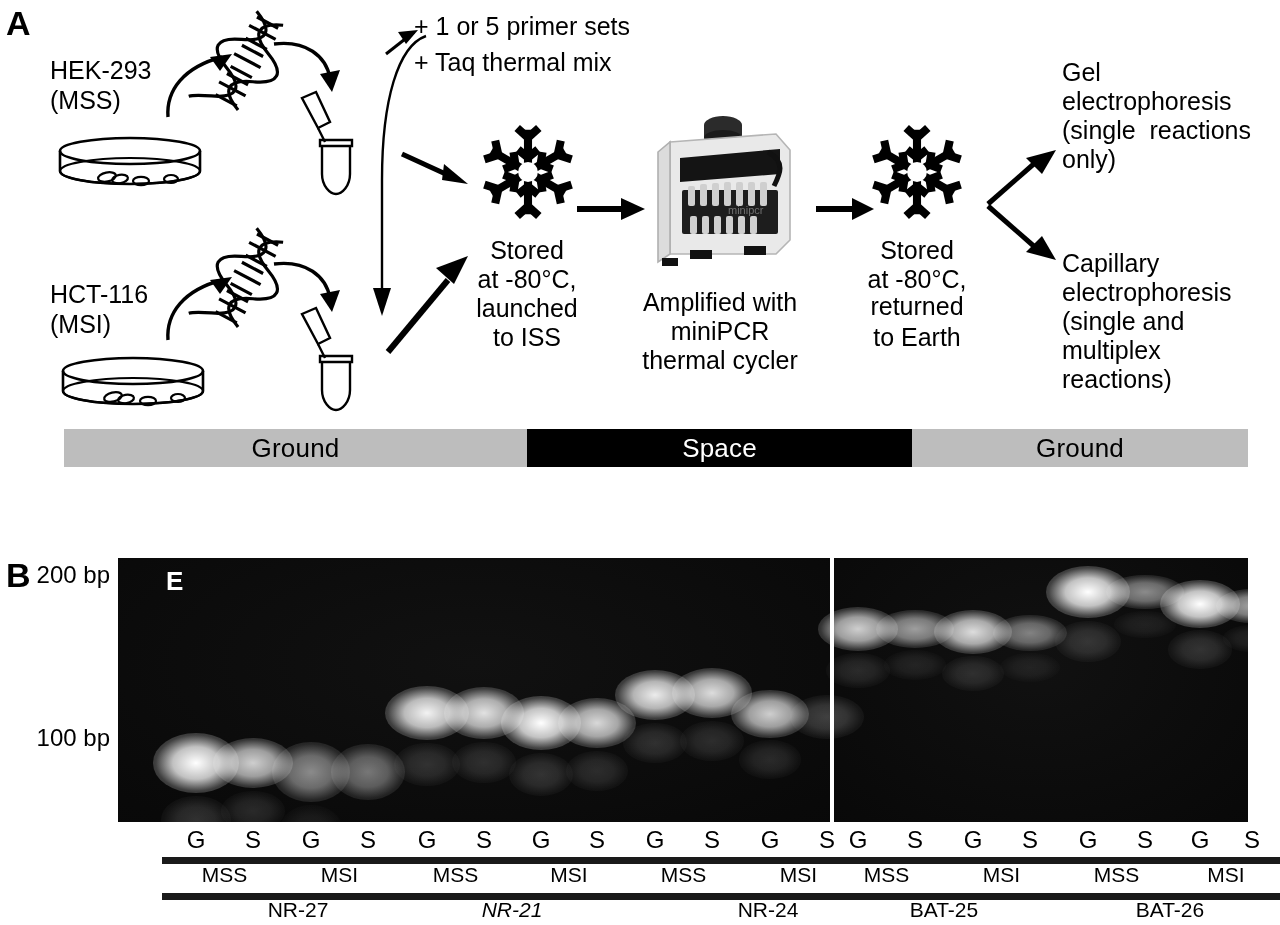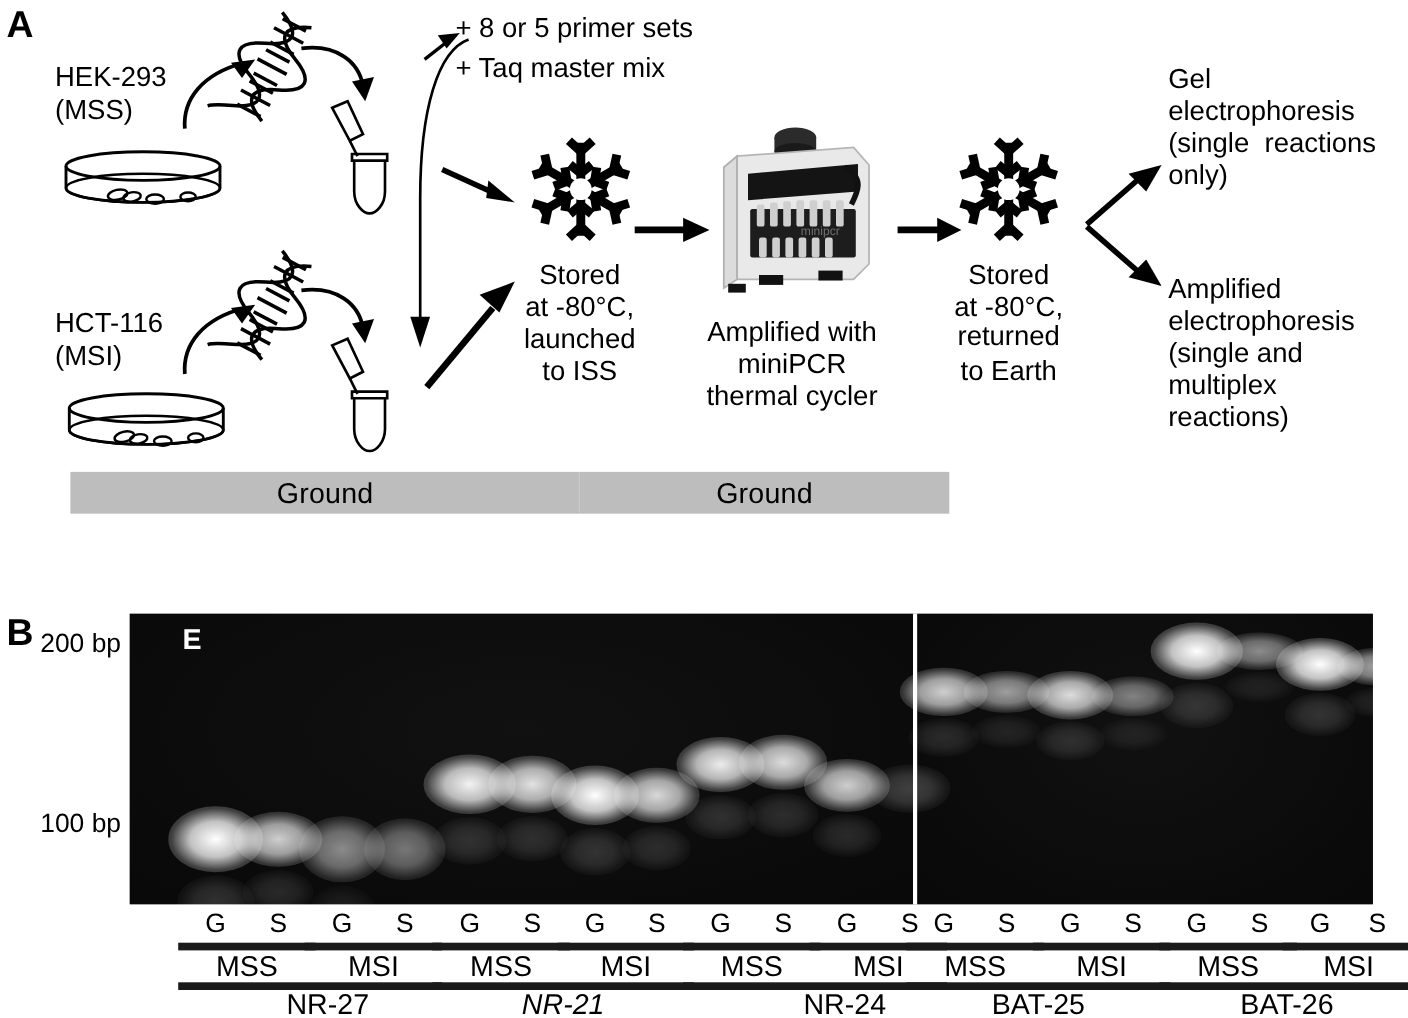--- a/index.html
+++ b/index.html
@@ -28,27 +28,27 @@
   #gel-right{left:716px;width:414px;}
   .band{position:absolute;border-radius:50%;
         background:radial-gradient(ellipse at center,
            rgba(255,255,255,var(--i)) 0%,
            rgba(255,255,255,calc(var(--i)*0.75)) 38%,
            rgba(255,255,255,calc(var(--i)*0.22)) 66%,
            rgba(255,255,255,0) 100%);}
   .gel-E{position:absolute;color:#fff;font-weight:bold;font-size:26px;}
 
   
-  .bp-label{font-size:24px;text-align:right;margin-top:11px;}
+  .bp-label{font-size:24px;text-align:right;}
   .bp-tick{position:absolute;height:4px;width:28px;background:#f5f5f5;}
 
   
   .lane-gs{position:absolute;font-size:24px;text-align:center;width:40px;}
   .grp-bar{position:absolute;height:7px;background:#1a1a1a;}
-  .grp-label{position:absolute;font-size:26px;text-align:center;}
+  .grp-label{position:absolute;font-size:21px;text-align:center;}
 </style>
 </head>
 <body>
 
 <div class="abs panel-letter" style="left:6px;top:6px;">A</div>
 
 <div class="abs txt txt-l" style="left:50px;top:56px;">HEK-293</div>
 <div class="abs txt txt-l" style="left:50px;top:86px;">(MSS)</div>
 
 <div class="abs" style="left:55px;top:135px;">
@@ -155,22 +155,22 @@
   </svg>
 </div>
 
 <div class="abs" style="left:384px;top:28px;">
   <svg width="36" height="30" viewBox="0 0 36 30">
     <path d="M2 26 L30 4" stroke="#000" stroke-width="3" fill="none"></path>
     <path d="M34 2 L14 4 L22 16 Z" fill="#000"></path>
   </svg>
 </div>
 
-<div class="abs txt txt-l" style="left:414px;top:12px;">+ 8 or 5 primer sets</div>
-<div class="abs txt txt-l" style="left:414px;top:48px;">+ Taq master mix</div>
+<div class="abs txt txt-l" style="left:414px;top:12px;">+ 1 or 5 primer sets</div>
+<div class="abs txt txt-l" style="left:414px;top:48px;">+ Taq thermal mix</div>
 
 <div class="abs" style="left:400px;top:148px;">
   <svg width="72" height="42" viewBox="0 0 72 42">
     <path d="M2 6 L50 28" stroke="#000" stroke-width="5" fill="none"></path>
     <path d="M68 36 L44 16 L42 32 Z" fill="#000"></path>
   </svg>
 </div>
 
 <div class="abs" style="left:386px;top:250px;">
   <svg width="86" height="106" viewBox="0 0 86 106">
@@ -302,28 +302,29 @@
     <path d="M2 6 L50 48" stroke="#000" stroke-width="5" fill="none"></path>
     <path d="M70 60 L56 36 L40 52 Z" fill="#000"></path>
   </svg>
 </div>
 
 <div class="abs txt txt-l" style="left:1062px;top:58px;">Gel</div>
 <div class="abs txt txt-l" style="left:1062px;top:87px;">electrophoresis</div>
 <div class="abs txt txt-l" style="left:1062px;top:116px;">(single  reactions</div>
 <div class="abs txt txt-l" style="left:1062px;top:145px;">only)</div>
 
-<div class="abs txt txt-l" style="left:1062px;top:249px;">Amplified</div>
+<div class="abs txt txt-l" style="left:1062px;top:249px;">Capillary</div>
 <div class="abs txt txt-l" style="left:1062px;top:278px;">electrophoresis</div>
 <div class="abs txt txt-l" style="left:1062px;top:307px;">(single and</div>
 <div class="abs txt txt-l" style="left:1062px;top:336px;">multiplex</div>
 <div class="abs txt txt-l" style="left:1062px;top:365px;">reactions)</div>
 
 <div class="abs" id="phase-bar">
   <div class="phase-seg phase-ground" style="width:463px;">Ground</div>
+  <div class="phase-seg phase-space" style="width:385px;">Space</div>
   <div class="phase-seg phase-ground" style="width:336px;">Ground</div>
 </div>
 
 <div class="abs panel-letter" style="left:6px;top:558px;">B</div>
 
 <div class="abs bp-label" style="left:34px;top:561px;width:76px;">200 bp</div>
 <div class="abs bp-tick" style="left:118px;top:573px;width:30px;"></div>
 
 <div class="abs bp-label" style="left:34px;top:724px;width:76px;">100 bp</div>
 <div class="abs bp-tick" style="left:118px;top:736px;width:30px;"></div>

